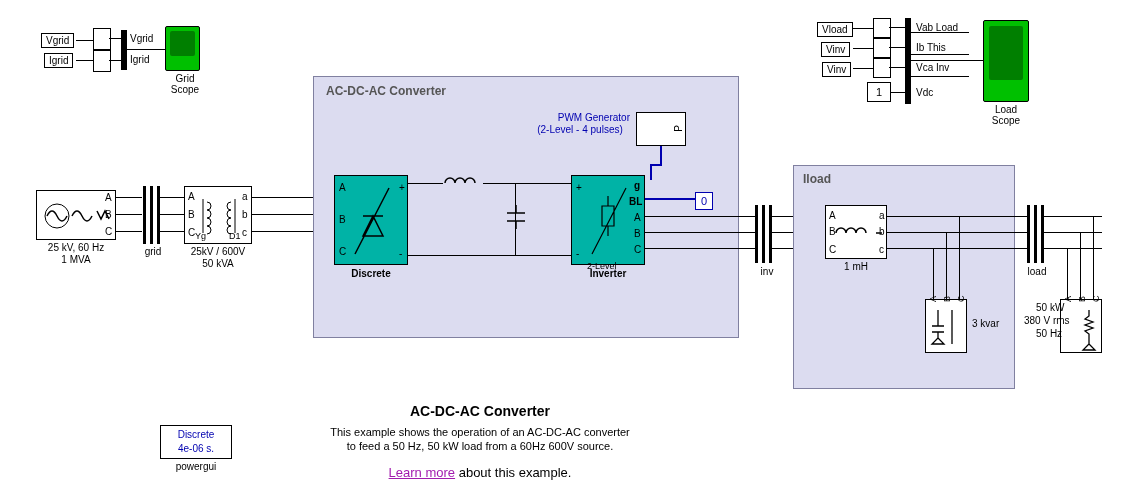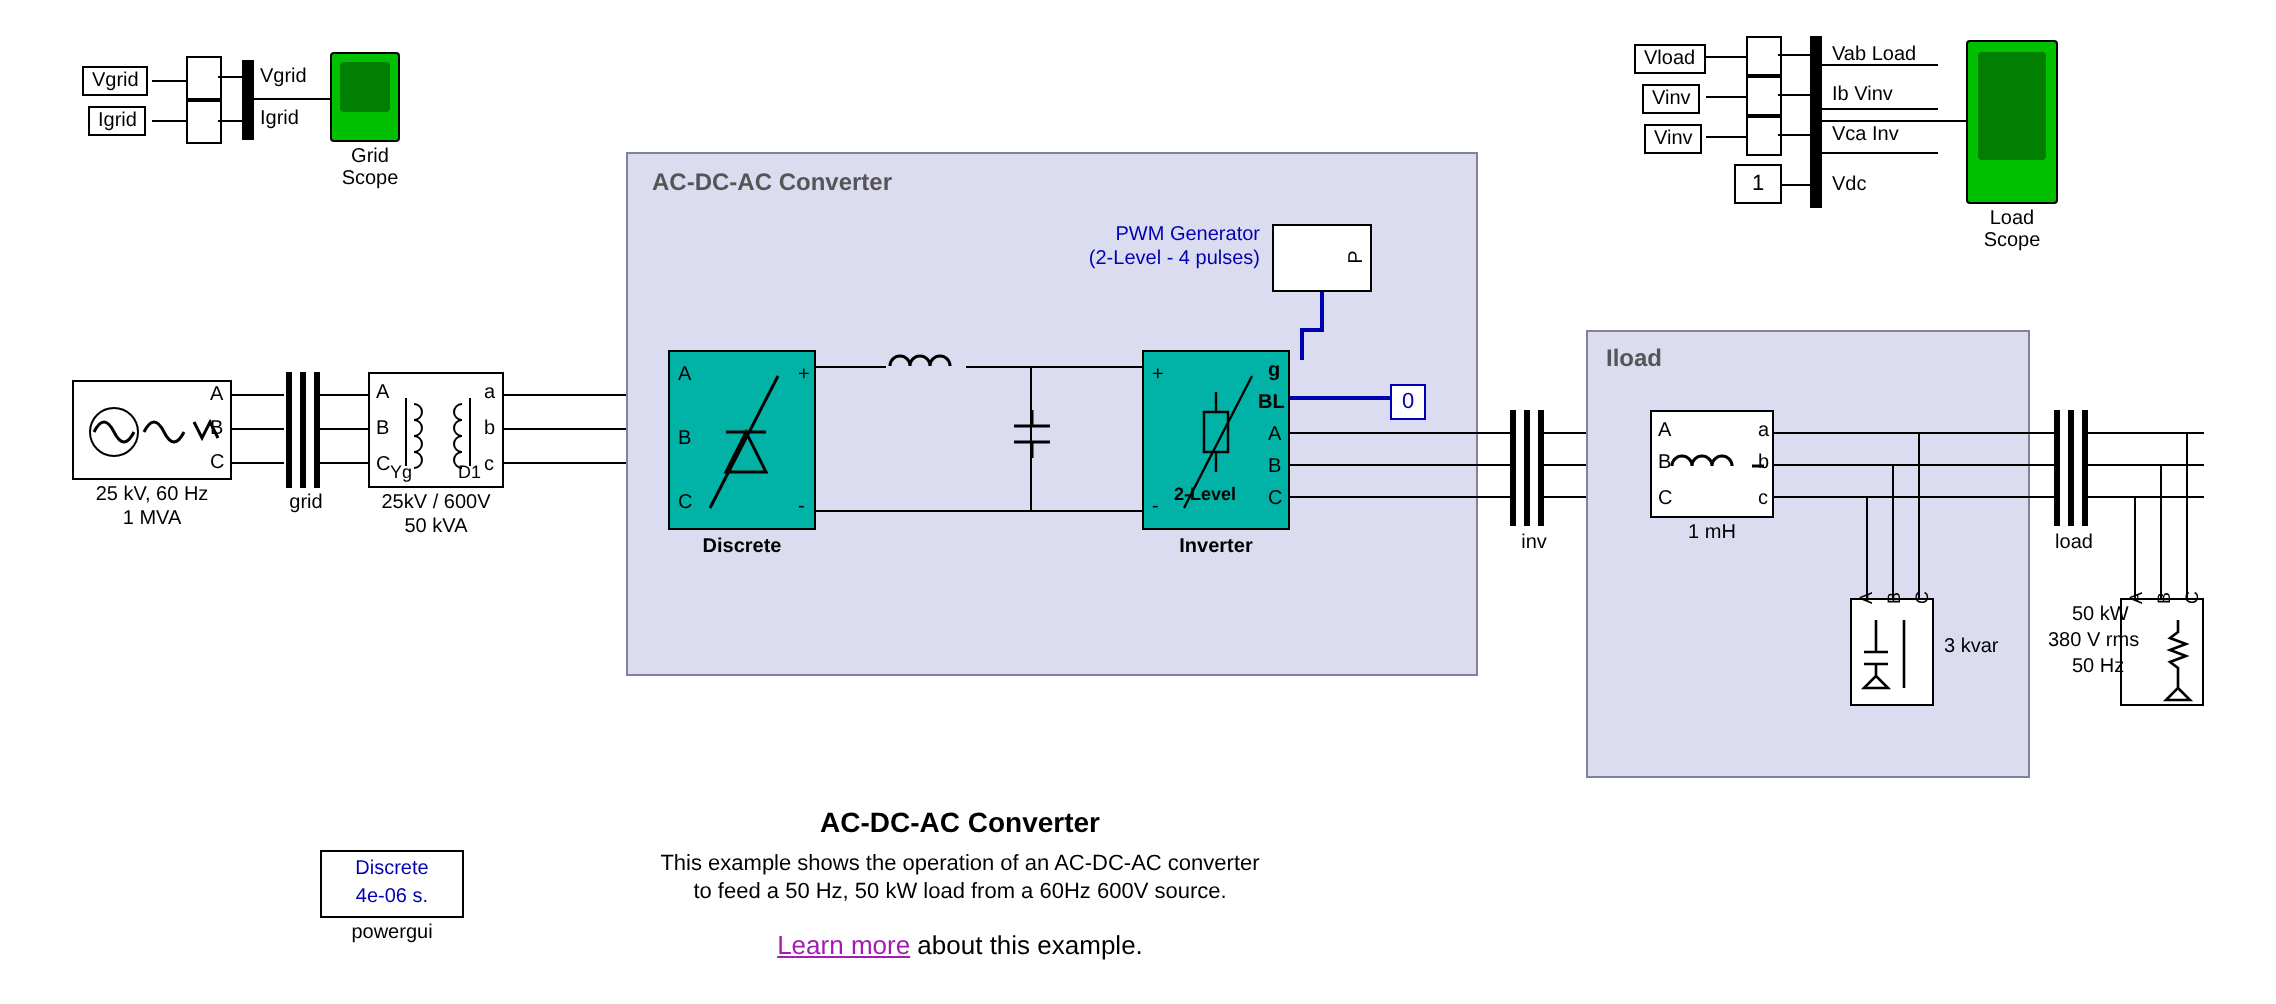--- a/index.html
+++ b/index.html
@@ -120,29 +120,29 @@
   <svg class="svgicon" width="74" height="90">
     <path d="M20 78 L54 12 M30 30 L42 30 L42 50 L30 50 Z M36 20 v10 M36 50 v10" stroke="#000" fill="none" stroke-width="1.2"></path>
   </svg>
   <span class="portlbl" style="left:4px;top:6px">+</span>
   <span class="portlbl" style="left:4px;top:72px">-</span>
   <span class="portlbl" style="left:62px;top:4px;font-weight:bold">g</span>
   <span class="portlbl" style="left:57px;top:20px;font-weight:bold">BL</span>
   <span class="portlbl" style="left:62px;top:36px">A</span>
   <span class="portlbl" style="left:62px;top:52px">B</span>
   <span class="portlbl" style="left:62px;top:68px">C</span>
-  <span class="portlbl" style="left:15px;top:66px;font-weight:bold;font-size:9px">2-Level</span>
+  <span class="portlbl" style="left:15px;top:85px;font-weight:normal;font-size:9px">2-Level</span>
 </div>
 <div class="sublbl" style="left:571px;top:268px;width:74px;font-weight:bold">Inverter</div>
 
 <div class="blk" style="left:636px;top:112px;width:50px;height:34px">
   <span class="portlbl" style="left:38px;top:10px;transform:rotate(-90deg)">P</span>
 </div>
 <div class="sublbl" style="left:530px;top:112px;width:100px;color:#0000b0;text-align:right">PWM Generator</div>
-<div class="sublbl" style="left:530px;top:124px;width:100px;color:#0000b0;text-align:right">(2-Level - 4 pulses)</div>
+<div class="sublbl" style="left:530px;top:124px;width:100px;color:#0000b0;">(2-Level - 4 pulses)</div>
 <div class="wireB" style="left:660px;top:146px;width:2px;height:18px"></div>
 <div class="wireB" style="left:650px;top:164px;width:12px;height:2px"></div>
 <div class="wireB" style="left:650px;top:164px;width:2px;height:16px"></div>
 
 <div class="constbox" style="left:695px;top:192px">0</div>
 <div class="wireB" style="left:645px;top:198px;width:50px;height:2px"></div>
 
 <div class="wire" style="left:645px;top:216px;width:110px;height:1px"></div>
 <div class="wire" style="left:645px;top:232px;width:110px;height:1px"></div>
 <div class="wire" style="left:645px;top:248px;width:110px;height:1px"></div>
@@ -223,21 +223,21 @@
 <div class="blk" style="left:867px;top:82px;width:24px;height:20px;text-align:center;line-height:18px">1</div>
 <div class="wire" style="left:853px;top:28px;width:20px;height:1px"></div>
 <div class="wire" style="left:853px;top:48px;width:20px;height:1px"></div>
 <div class="wire" style="left:853px;top:68px;width:20px;height:1px"></div>
 <div class="mux" style="left:905px;top:18px;height:86px"></div>
 <div class="wire" style="left:889px;top:27px;width:16px;height:1px"></div>
 <div class="wire" style="left:889px;top:47px;width:16px;height:1px"></div>
 <div class="wire" style="left:889px;top:67px;width:16px;height:1px"></div>
 <div class="wire" style="left:891px;top:92px;width:14px;height:1px"></div>
 <div class="portlbl" style="left:916px;top:22px">Vab Load</div>
-<div class="portlbl" style="left:916px;top:42px">Ib Vinv</div>
+<div class="portlbl" style="left:916px;top:42px">Ib This</div>
 <div class="portlbl" style="left:916px;top:62px">Vca Inv</div>
 <div class="portlbl" style="left:916px;top:87px">Vdc</div>
 <div style="position:absolute;left:911px;top:32px;width:58px;height:1px;background:#000"></div>
 <div style="position:absolute;left:911px;top:54px;width:58px;height:1px;background:#000"></div>
 <div style="position:absolute;left:911px;top:76px;width:58px;height:1px;background:#000"></div>
 <div class="wire" style="left:911px;top:60px;width:72px;height:1px"></div>
 <div class="blk scope" style="left:983px;top:20px;width:46px;height:82px;border-radius:2px">
   <div style="position:absolute;left:5px;top:5px;width:34px;height:54px;background:#007f00;border-radius:2px"></div>
 </div>
 <div class="sublbl" style="left:983px;top:104px;width:46px;white-space:pre-line">Load

